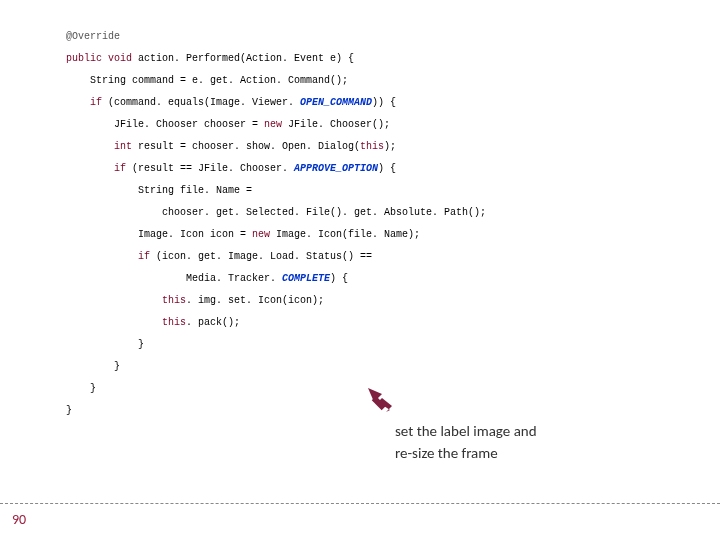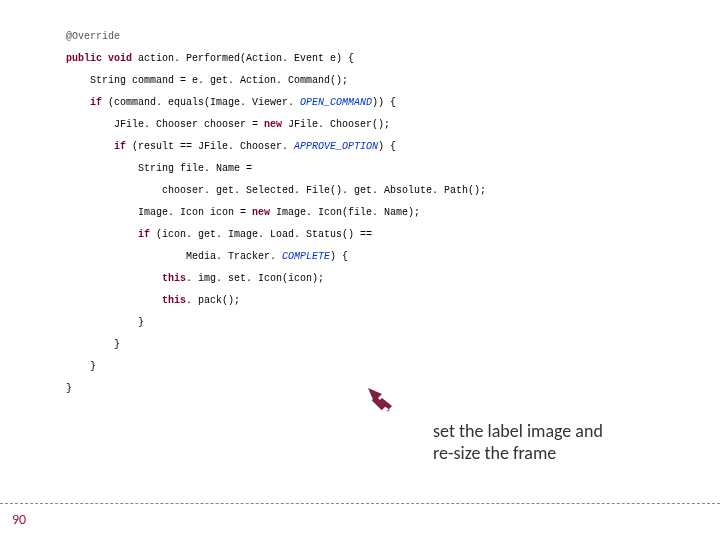--- a/index.html
+++ b/index.html
@@ -13,33 +13,32 @@
     overflow: hidden;
   }
   .code-area {
     position: absolute;
     top: 26px;
     left: 66px;
     font-size: 10px;
     line-height: 22px;
   }
   .line { white-space: pre; }
-  .kw { color: #7a0026; font-weight: bold; }
+  .kw { color: #7a0026; font-weight: normal; }
   .annot { color: #555; }
-  .static-const { color: #0033cc; font-style: italic; font-weight: normal; }
+  .static-const { color: #0033cc; font-style: italic; font-weight: bold; }
   .txt { color: #000; font-weight: normal; }
   .callout {
     position: absolute;
     top: 420px;
     left: 395px;
     font-family: Calibri, sans-serif;
-    font-size: 18px;
+    font-size: 15px;
     color: #333;
     line-height: 22px;
-    margin-left: 38px;
   }
   .arrow {
     position: absolute;
     top: 388px;
     left: 368px;
     width: 26px;
     height: 26px;
   }
   .slide-num {
     position: absolute;
@@ -60,20 +59,21 @@
 </style>
 </head>
 <body>
 
 <div class="code-area">
   <div class="line"><span class="annot">@Override</span></div>
   <div class="line"><span class="kw">public</span><span class="txt"> </span><span class="kw">void</span><span class="txt"> action. Performed(Action. Event e) {</span></div>
   <div class="line"><span class="txt">    String command = e. get. Action. Command();</span></div>
   <div class="line"><span class="txt">    </span><span class="kw">if</span><span class="txt"> (command. equals(Image. Viewer. </span><span class="static-const">OPEN_COMMAND</span><span class="txt">)) {</span></div>
   <div class="line"><span class="txt">        JFile. Chooser chooser = </span><span class="kw">new</span><span class="txt"> JFile. Chooser();</span></div>
+  <div class="line"><span class="txt">        </span><span class="kw">int</span><span class="txt"> result = chooser. show. Open. Dialog(</span><span class="kw">this</span><span class="txt">);</span></div>
   <div class="line"><span class="txt">        </span><span class="kw">if</span><span class="txt"> (result == JFile. Chooser. </span><span class="static-const">APPROVE_OPTION</span><span class="txt">) {</span></div>
   <div class="line"><span class="txt">            String file. Name =</span></div>
   <div class="line"><span class="txt">                chooser. get. Selected. File(). get. Absolute. Path();</span></div>
   <div class="line"><span class="txt">            Image. Icon icon = </span><span class="kw">new</span><span class="txt"> Image. Icon(file. Name);</span></div>
   <div class="line"><span class="txt">            </span><span class="kw">if</span><span class="txt"> (icon. get. Image. Load. Status() ==</span></div>
   <div class="line"><span class="txt">                    Media. Tracker. </span><span class="static-const">COMPLETE</span><span class="txt">) {</span></div>
   <div class="line"><span class="txt">                </span><span class="kw">this</span><span class="txt">. img. set. Icon(icon);</span></div>
   <div class="line"><span class="txt">                </span><span class="kw">this</span><span class="txt">. pack();</span></div>
   <div class="line"><span class="txt">            }</span></div>
   <div class="line"><span class="txt">        }</span></div>

